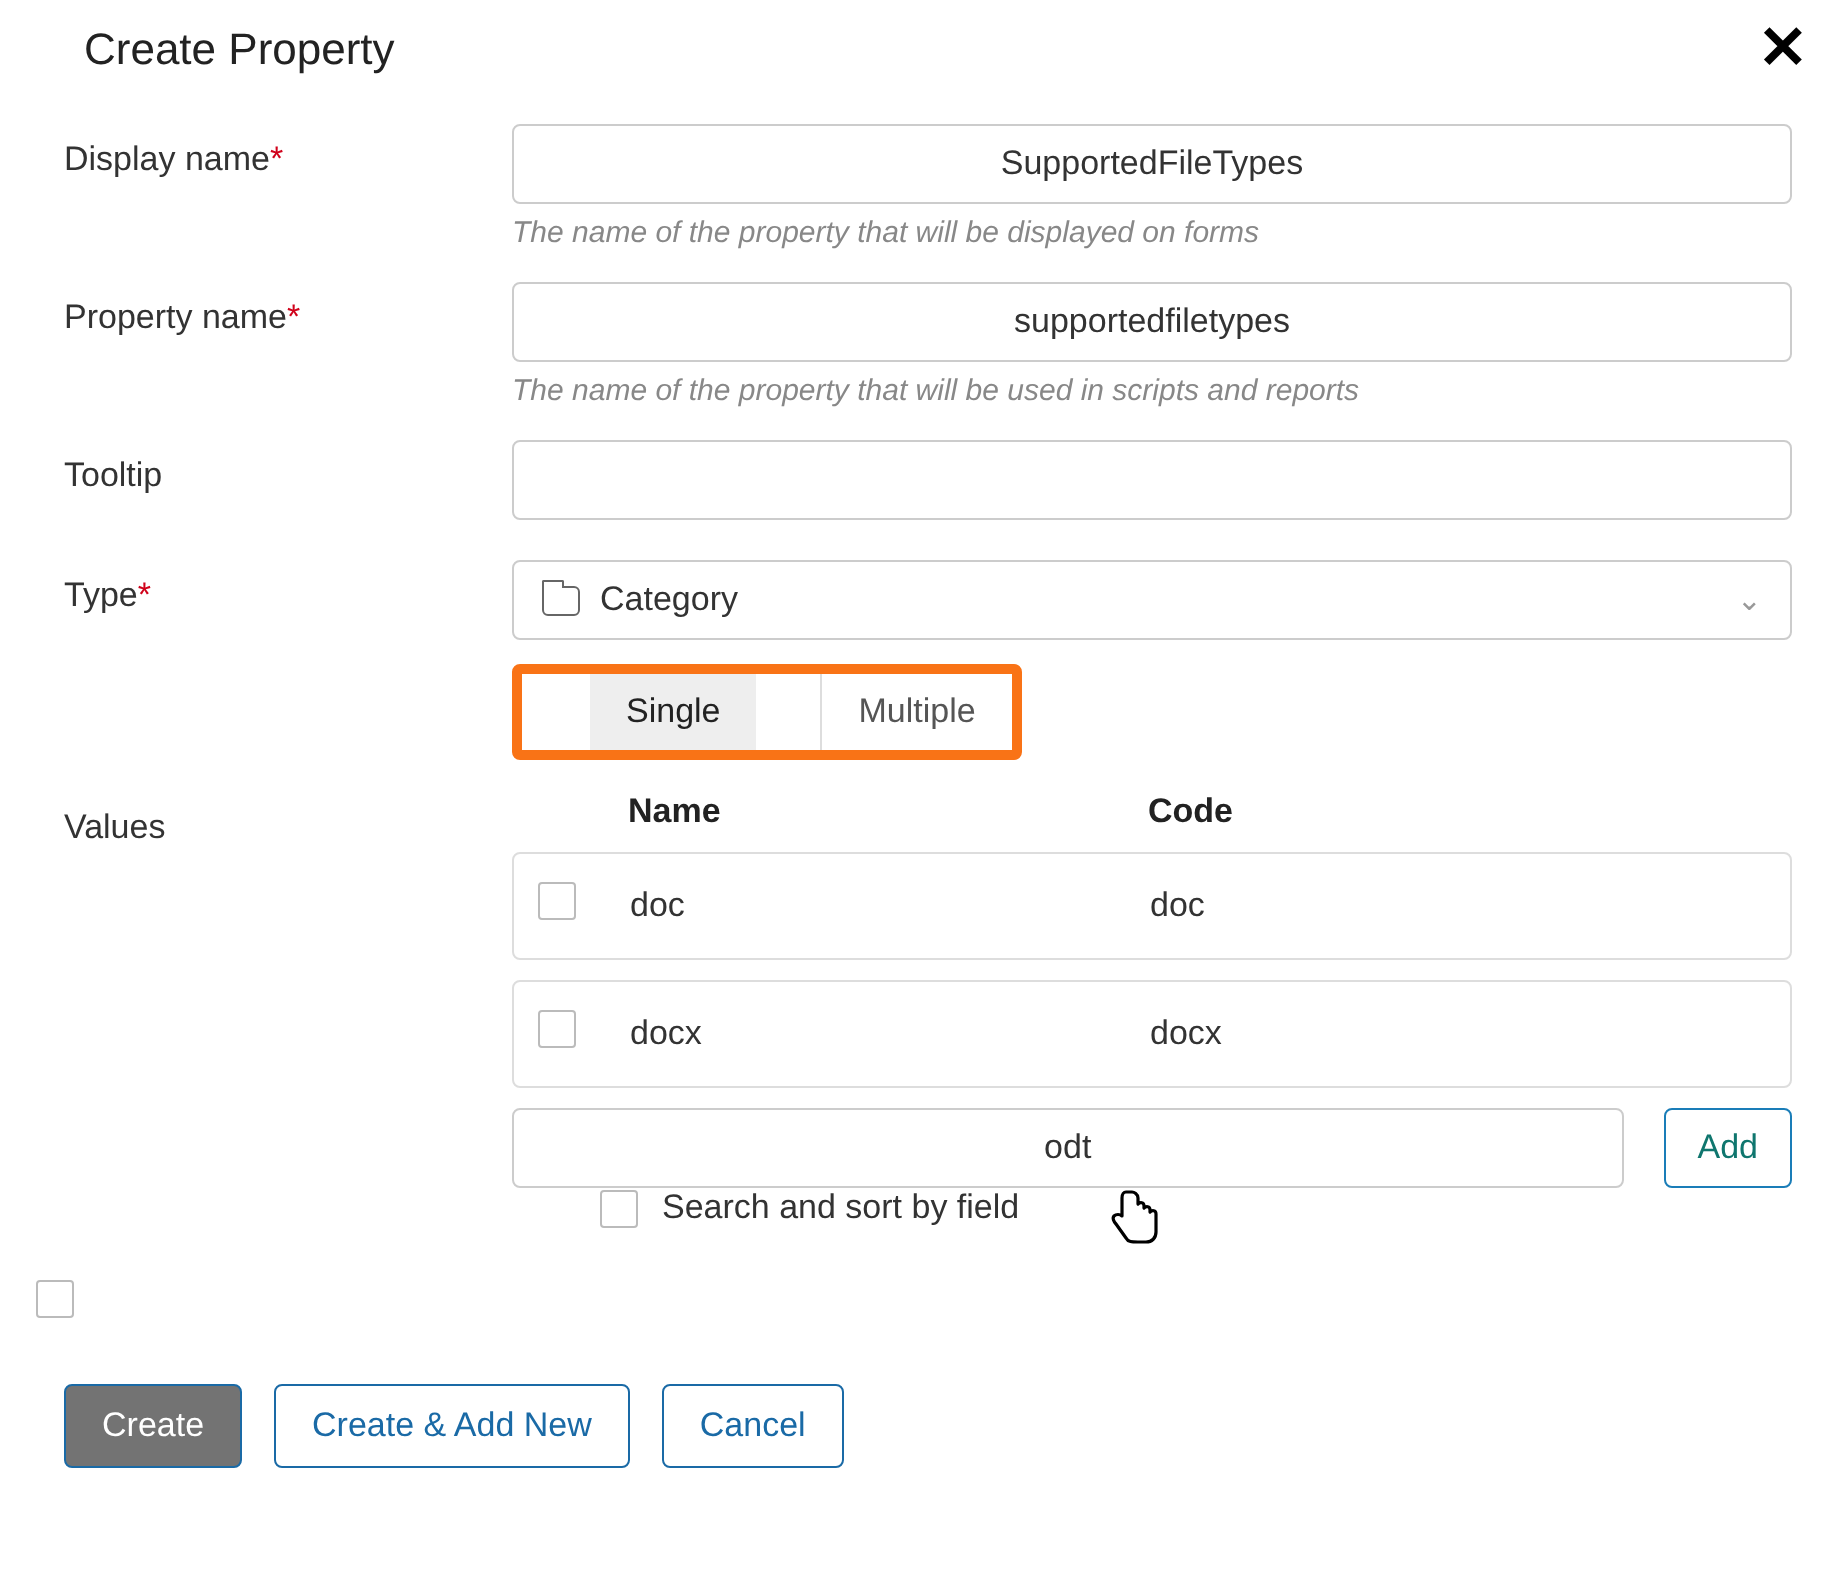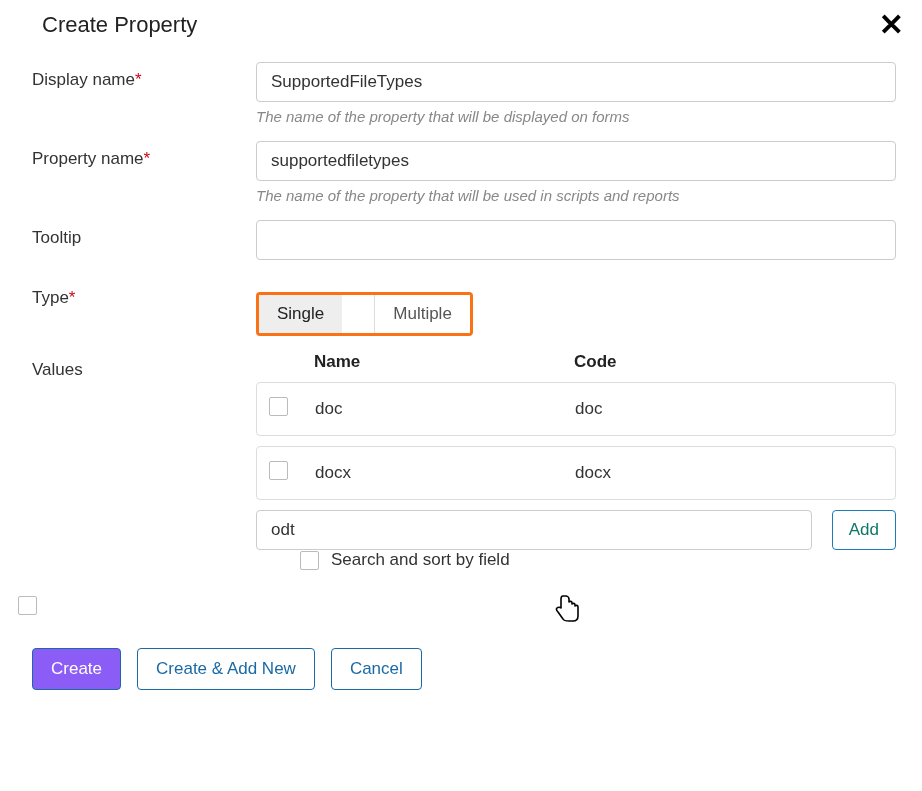--- a/index.html
+++ b/index.html
@@ -59,20 +59,21 @@
     input[type="text"] {
       width: 100%;
       height: 40px;
       border: 1px solid #ccc;
       border-radius: 4px;
       padding: 0 14px;
       font-size: 17px;
       color: #333;
       font-family: inherit;
       background: #fff;
+      text-align: center;
     }
     .helper {
       font-size: 15px;
       color: #888;
       font-style: italic;
       margin-top: 6px;
     }
     .select-box {
       width: 100%;
       height: 40px;
@@ -109,24 +110,25 @@
       border-bottom: none;
       border-radius: 1px 1px 0 0;
       background: #fff;
     }
     .chevron {
       color: #999;
       font-size: 15px;
     }
     .seg-toggle {
       display: inline-flex;
-      border: 3px solid #f97316;
+      border: 5px solid #f97316;
       border-radius: 4px;
       overflow: hidden;
       margin-top: 12px;
+      padding-left: 34px;
     }
     .seg-btn {
       padding: 9px 18px;
       font-size: 17px;
       cursor: pointer;
       border: none;
       background: #fff;
       font-family: inherit;
       color: #555;
     }
@@ -211,21 +213,21 @@
     }
     .btn {
       height: 42px;
       padding: 0 18px;
       border-radius: 4px;
       font-size: 17px;
       cursor: pointer;
       font-family: inherit;
     }
     .btn-primary {
-      background: #8b5cf6;
+      background: #737373;
       border: 1px solid #1a6aa6;
       color: #fff;
     }
     .btn-secondary {
       background: #fff;
       border: 1px solid #1a6aa6;
       color: #1a6aa6;
     }
     .cursor-pointer {
       position: absolute;
@@ -267,20 +269,27 @@
   <div class="control-col">
     <input type="text" value="" style="">
   </div>
 </div>
 
 <div class="form-row">
   <div class="label-col">
     <span>Type</span><span class="req">*</span>
   </div>
   <div class="control-col">
+    <div class="select-box">
+      <span class="select-label">
+        <span class="folder-icon"></span>
+        <span>Category</span>
+      </span>
+      <span class="chevron">⌄</span>
+    </div>
     <div class="seg-toggle">
       <button class="seg-btn active">Single</button>
       <button class="seg-btn">Multiple</button>
     </div>
   </div>
 </div>
 
 <div class="form-row" style="margin-top:14px;">
   <div class="label-col">Values</div>
   <div class="control-col">

